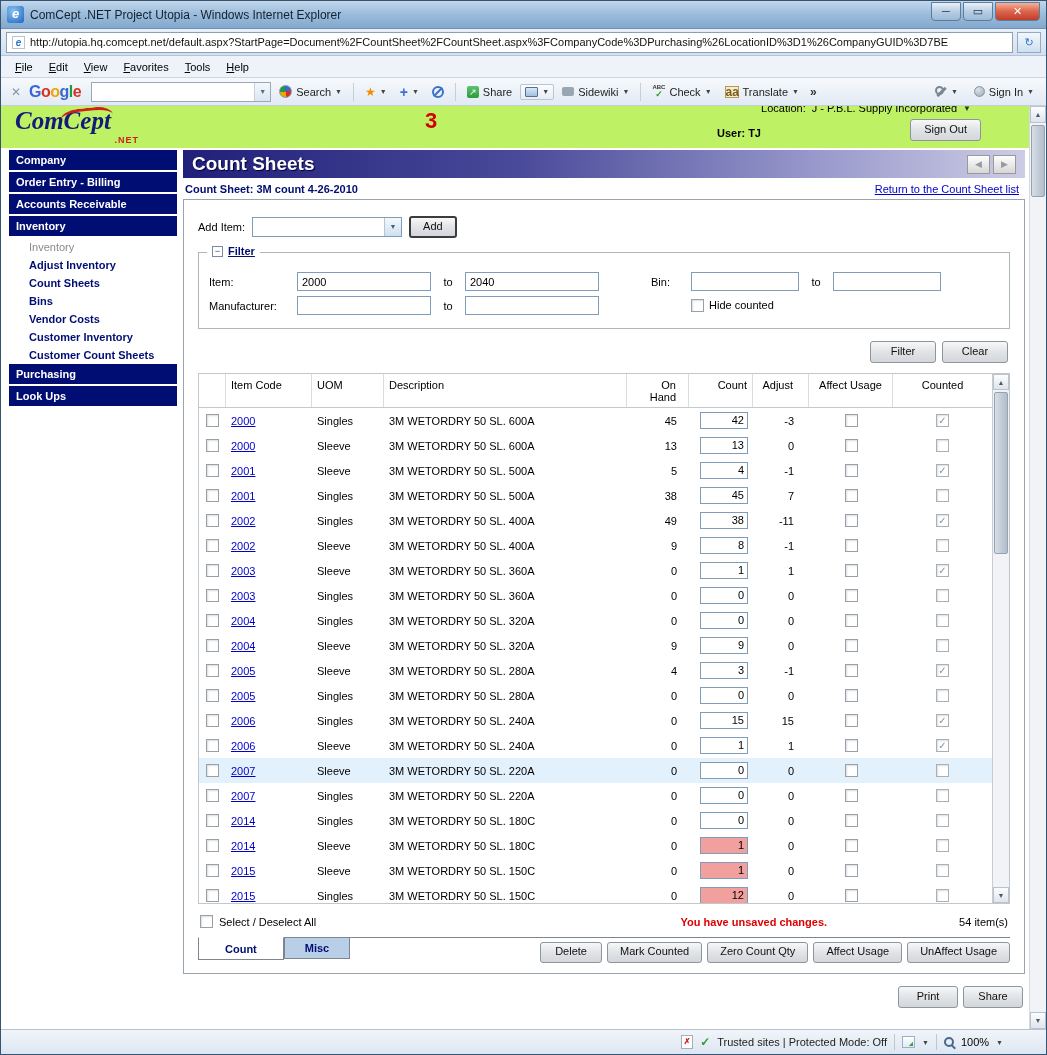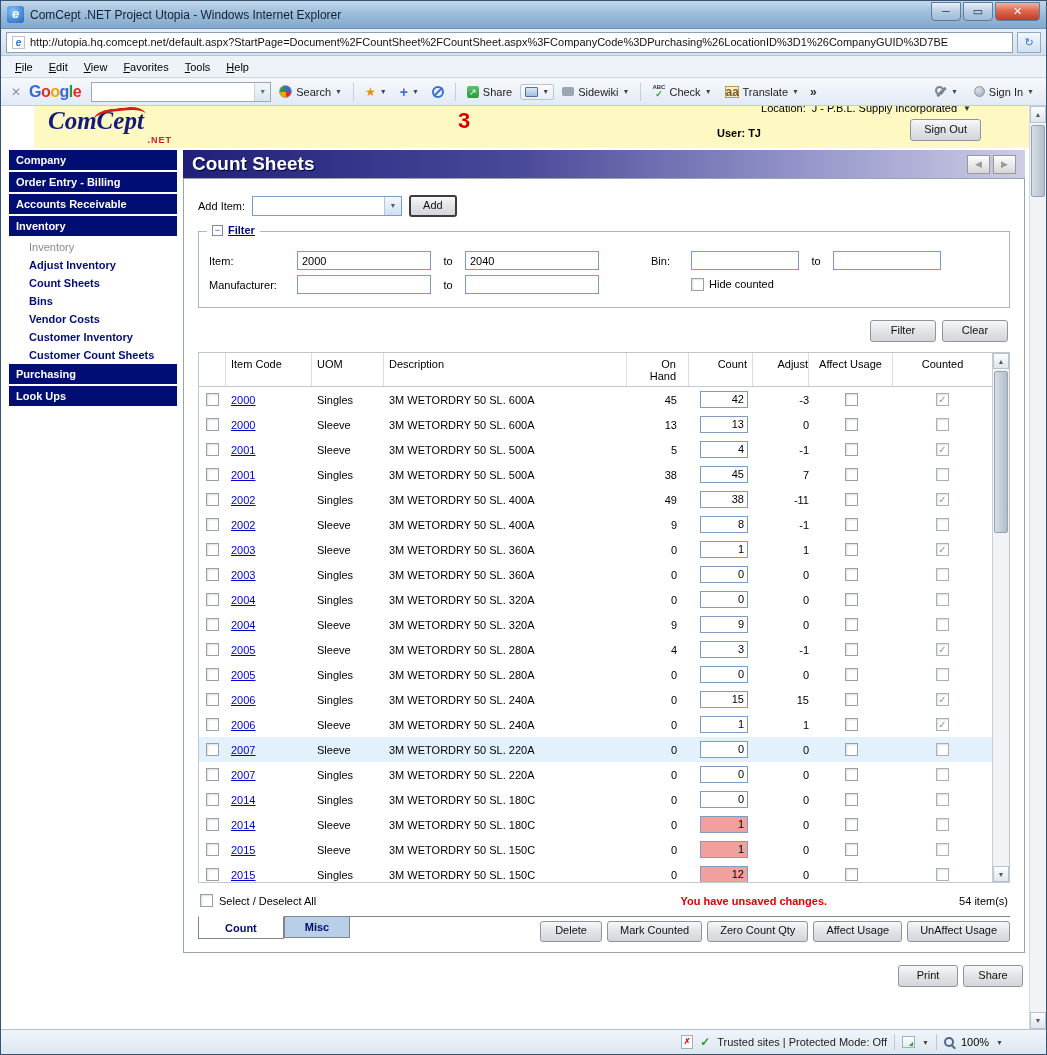--- a/index.html
+++ b/index.html
@@ -61,21 +61,21 @@
   
   .page { flex:1; min-height:0; display:flex; background:#fff; }
   .page-inner { flex:1; min-width:0; display:flex; flex-direction:column; }
   .page-scrollbar { width:17px; flex:none; background:#f1f3f6; border-left:1px solid #d4dae1; display:flex; flex-direction:column; }
   .sb-btn { height:17px; flex:none; background:linear-gradient(#fdfdfd,#dfe5ec); border:1px solid #b9c3cf; color:#4d5c6b; font-size:7px; line-height:15px; text-align:center; }
   .sb-track { flex:1; position:relative; }
   .sb-thumb { position:absolute; left:1px; right:1px; border:1px solid #94a2b2; border-radius:2px; background:linear-gradient(90deg,#d7dee6,#b1bdca); }
   .page-scrollbar .sb-thumb { top:2px; height:72px; }
 
   
-  .page-header { height:42px; flex:none; position:relative; overflow:hidden; background:#fef9c3;margin-left:33px; }
+  .page-header { height:42px; flex:none; position:relative; overflow:hidden; background:#bef264; }
   .logo { position:absolute; left:14px; top:1px; width:130px; height:38px; }
   .logo-main { font-family:"Liberation Serif",serif; font-style:italic; font-weight:bold; font-size:25px; color:#141a78; }
   .logo-swoosh { position:absolute; left:46px; top:1px; width:52px; height:18px; border-top:3px solid #cf1f1f; border-radius:50% / 70%; transform:rotate(-6deg); }
   .logo-net { position:absolute; right:6px; bottom:0; font-size:9px; font-weight:bold; color:#cf1f1f; letter-spacing:1px; }
   .badge3 { position:absolute; left:424px; top:2px; color:#d40000; font-weight:bold; font-size:22px; }
   .loc-row { position:absolute; top:-4px; right:58px; display:flex; align-items:center; gap:6px; }
   .loc-caret { font-size:8px; color:#333; }
   .user-row { position:absolute; top:21px; right:268px; font-weight:bold; }
   .signout-btn { position:absolute; top:13px; right:48px; }
 
@@ -131,21 +131,21 @@
   .tbody { flex:1; overflow:hidden; }
   .trow { display:flex; align-items:center; height:25px; }
   .trow.hl { background:#e3f1fd; }
   .tcell { padding:0 5px; display:flex; align-items:center; overflow:hidden; white-space:nowrap; }
   .c-check { width:27px; justify-content:center; }
   .c-code { width:86px; }
   .c-uom { width:72px; }
   .c-desc { width:243px; }
   .c-onhand { width:62px; justify-content:flex-end; padding-right:12px; }
   .c-count { width:64px; justify-content:flex-end; }
-  .c-adjust { width:56px; justify-content:flex-end; padding-right:0; }
+  .c-adjust { width:56px; justify-content:flex-end; padding-right:15px; }
   .c-affect { width:84px; justify-content:center; }
   .c-counted { flex:1; justify-content:center; }
   .th.c-onhand,.th.c-adjust { display:block; text-align:right; }
   .th.c-count { display:block; text-align:right; }
   .th.c-affect,.th.c-counted { display:block; text-align:center; }
   .codelink { color:#0000cc; text-decoration:underline; }
   .countbox { width:48px; height:17px; border:1px solid #7f9db9; background:#fff; text-align:right; padding:1px 3px; }
   .countbox.pink { background:#f2a09e; }
   .cb { width:13px; height:13px; border:1px solid #9aa0a6; background:#fff; box-shadow:inset 1px 1px 2px #dadee2; display:inline-flex; align-items:center; justify-content:center; font-size:10px; line-height:1; color:#8a9096; flex:none; }
   .cb.dis { border-color:#aab0b6; }
@@ -317,20 +317,24 @@
 
         <div class="main">
           <div class="cs-bar">
             <span class="cs-title">Count Sheets</span>
             <span class="cs-nav">
               <span class="cs-arrow">◀</span>
               <span class="cs-arrow">▶</span>
             </span>
           </div>
 
+          <div class="subheader">
+            <span class="cs-label">Count Sheet: 3M count 4-26-2010</span>
+            <span class="return-link">Return to the Count Sheet list</span>
+          </div>
 
           <div class="content-box">
 
             <div class="add-row">
               <span>Add Item:</span>
               <span class="select-box">
                   <span class="select-arrow">▼</span>
                 </span>
               <span class="btn default">Add</span>
             </div>

